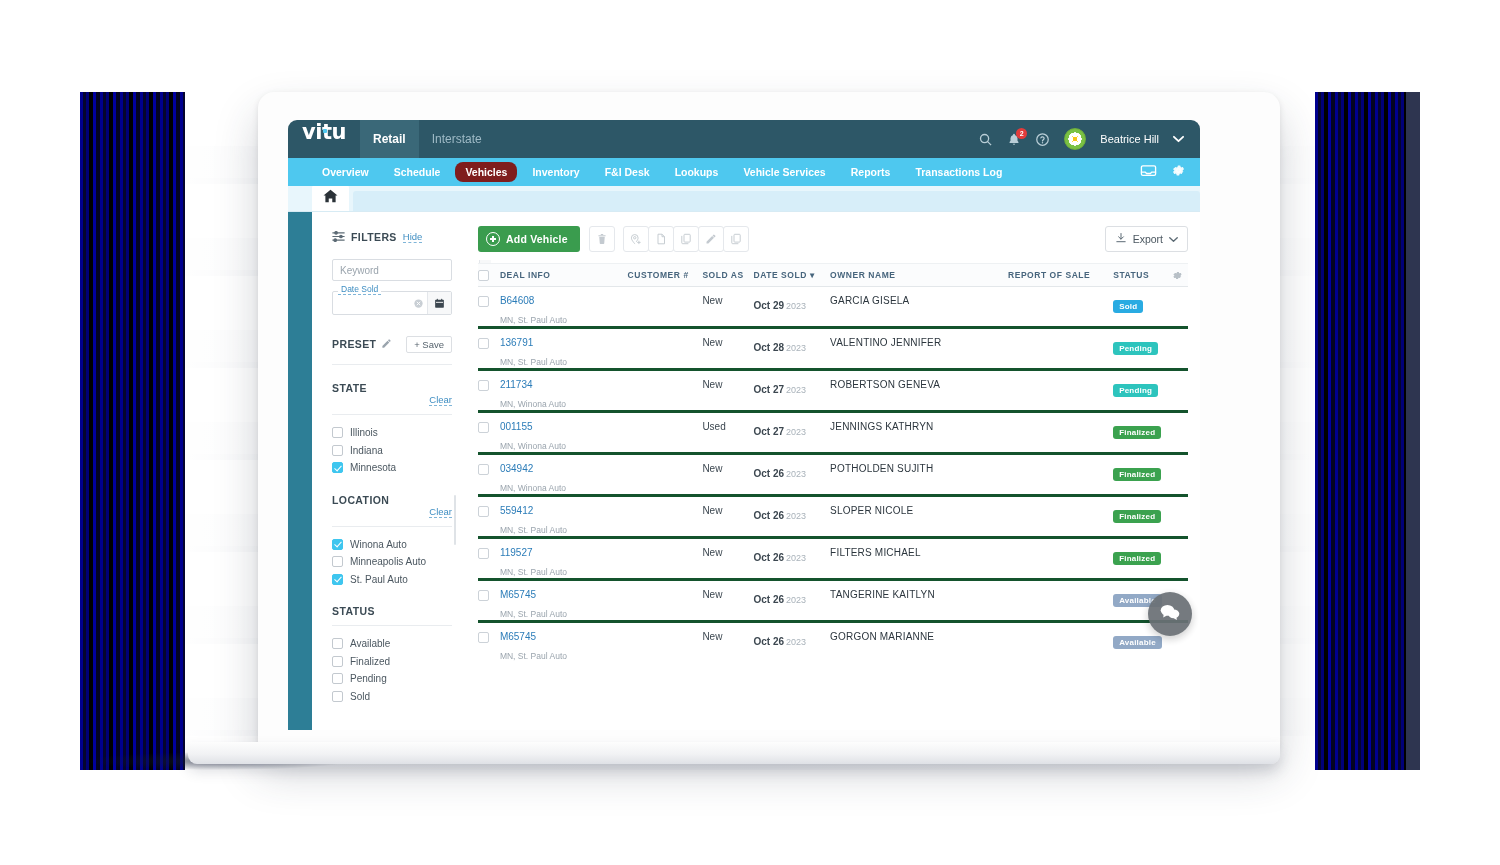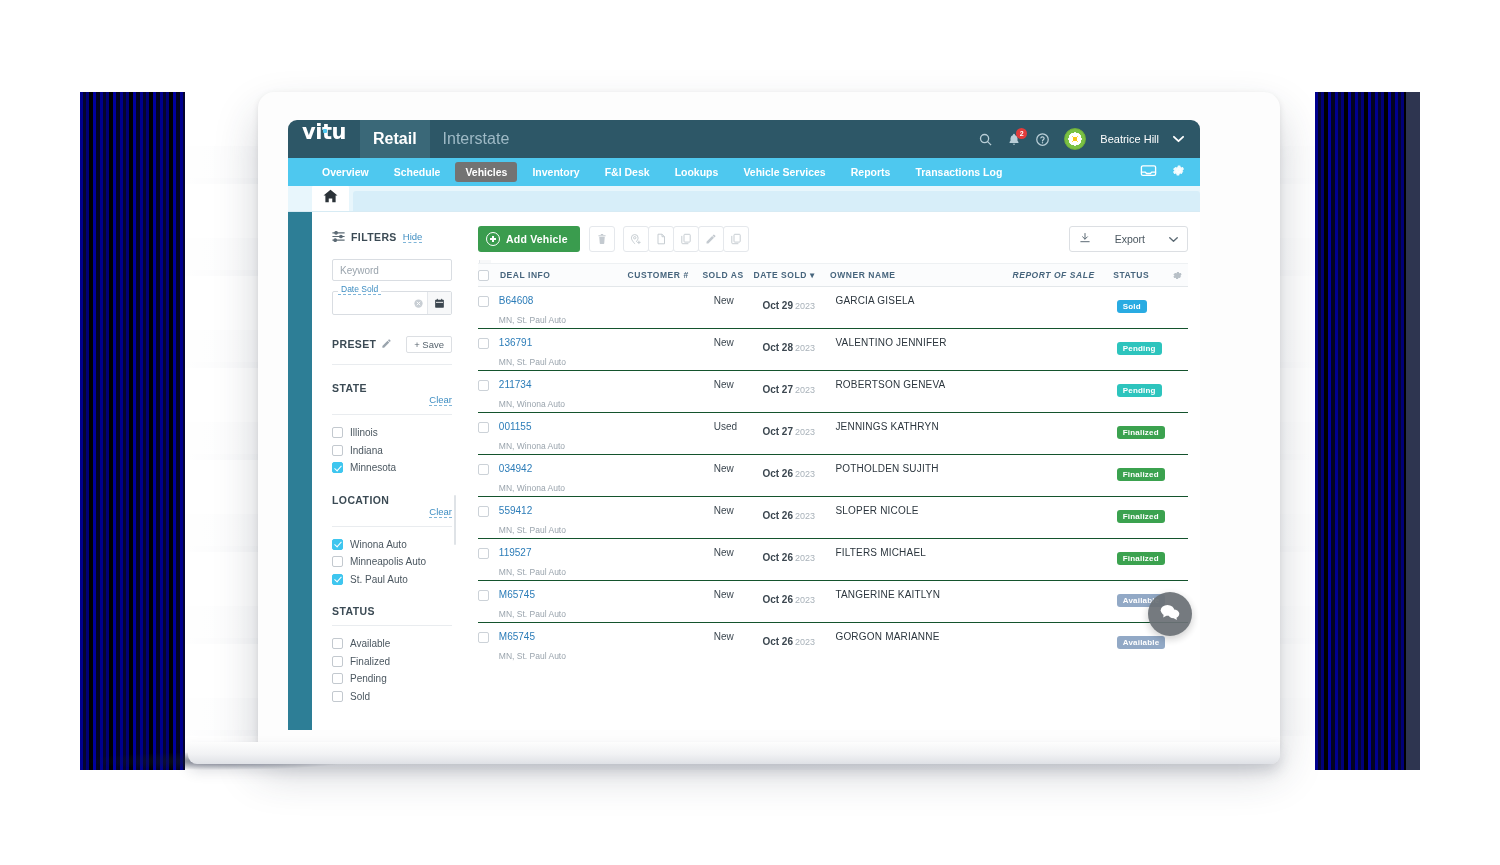--- a/index.html
+++ b/index.html
@@ -86,21 +86,21 @@
     width: 72px; display: flex; justify-content: center;
     color: #ffffff; font-size: 21px; font-weight: bold; letter-spacing: -.5px;
     position: relative; font-family: "DejaVu Sans", sans-serif;
   }
   #logo .dot {
     position: absolute; width: 4px; height: 4px; background: #4ec8ef;
     left: 35px; top: 9px; border-radius: 1px;
   }
   .top-tab {
     display: flex; align-items: center; padding: 0 13px;
-    font-size: 16px; color: #9fbac6; position: relative; cursor: pointer;
+    font-size: 12px; color: #9fbac6; position: relative; cursor: pointer;
   }
   .top-tab.active { background: #3a6878; color: #ffffff; font-weight: bold; }
   .top-tab.active::after {
     content: ""; position: absolute; left: 50%; bottom: -6px; margin-left: -6px;
     border-left: 6px solid transparent; border-right: 6px solid transparent;
     border-top: 6px solid #3a6878;
   }
   #topbar-right {
     margin-left: auto; display: flex; align-items: center; gap: 14px; padding-right: 16px;
   }
@@ -130,21 +130,21 @@
   
   #navbar {
     height: 28px; background: #4ec8ef; display: flex; align-items: center;
     padding-left: 24px; position: relative;
   }
   .nav-item {
     font-size: 10.5px; color: #ffffff; font-weight: bold;
     padding: 4px 10px; margin-right: 5px; border-radius: 3px; cursor: pointer;
     white-space: nowrap;
   }
-  .nav-item.active { background: #737373; }
+  .nav-item.active { background: #7f1d1d; border-radius: 8px; }
   #navbar-right { margin-left: auto; display: flex; align-items: center; gap: 14px; padding-right: 14px; }
 
   
   #tabstrip {
     height: 26px; background: #e8f6fc; display: flex; align-items: flex-end; padding-left: 24px;
     border-bottom: 1px solid #d7ebf4;
   }
   #home-tab {
     width: 42px; height: 26px; background: #ffffff;
     display: flex; align-items: center; justify-content: center;
@@ -236,49 +236,49 @@
   .tool-sep { width: 9px; }
   .tool-btn {
     width: 26px; height: 26px; border: 1px solid #e5e8ec; border-radius: 3px; background: #ffffff;
     display: flex; align-items: center; justify-content: center; margin-left: -1px; cursor: pointer;
   }
   .tool-btn.first { margin-left: 0; }
   .tool-gap { width: 8px; }
 
   #export-btn {
     margin-left: auto; height: 26px; border: 1px solid #dcdfe3; border-radius: 3px;
-    display: flex; align-items: center; gap: 24px; padding: 0 9px; cursor: pointer;
+    display: flex; align-items: center; gap: 6px; padding: 0 9px; cursor: pointer;
     font-size: 10.5px; color: #4b5760; background: #fff;
   }
 
   
   #table { margin-top: 11px; }
   .thead {
     display: flex; align-items: center; height: 24px;
     border-bottom: 1px solid #e3e7ea; border-top: 1px solid #eef1f3;
     background: #fbfcfd;
   }
   .th { font-size: 8.5px; font-weight: bold; color: #47657d; letter-spacing: .55px; }
   .c-check { width: 24px; display: flex; align-items: center; }
   .c-deal  { width: 140px; }
   .c-cust  { width: 82px; }
   .c-sold  { width: 56px; }
   .c-date  { width: 84px; }
   .c-owner { width: 195px; }
-  .c-ros   { width: 100px; text-align: center; font-style: italic; }
+  .c-ros   { width: 100px; text-align: left; }
   .c-status{ width: 74px; padding-left: 14px; }
   .c-gear  { width: 22px; display: flex; justify-content: center; align-items: center; }
 
   .row {
     display: flex; align-items: flex-start; height: 42px; padding-top: 8px;
-    border-bottom: 1px solid #14532d;
+    border-bottom: 3px solid #14532d;
   }
   .deal-id { font-size: 10px; color: #2b7cb8; cursor: pointer; }
   .deal-sub { font-size: 8.5px; color: #9aa4ad; margin-top: 9px; }
-  .cell-txt { font-size: 10px; color: #3c4750; margin-left: 11px; }
+  .cell-txt { font-size: 10px; color: #3c4750; }
   .date-main { font-size: 10px; color: #3c4750; font-weight: bold; }
   .date-year { font-size: 9px; color: #a9b2ba; margin-left: 2px; }
   .owner-txt { font-size: 10px; color: #2c363e; letter-spacing: .2px; }
   .badge {
     display: inline-block; font-size: 8px; font-weight: bold; color: #ffffff;
     padding: 2px 6px; border-radius: 3px; letter-spacing: .2px;
   }
   .row-cb { width: 11px; height: 11px; border: 1px solid #ccd2d8; border-radius: 2px;
             background: #fff; margin-top: 1px; cursor: pointer; }
 

